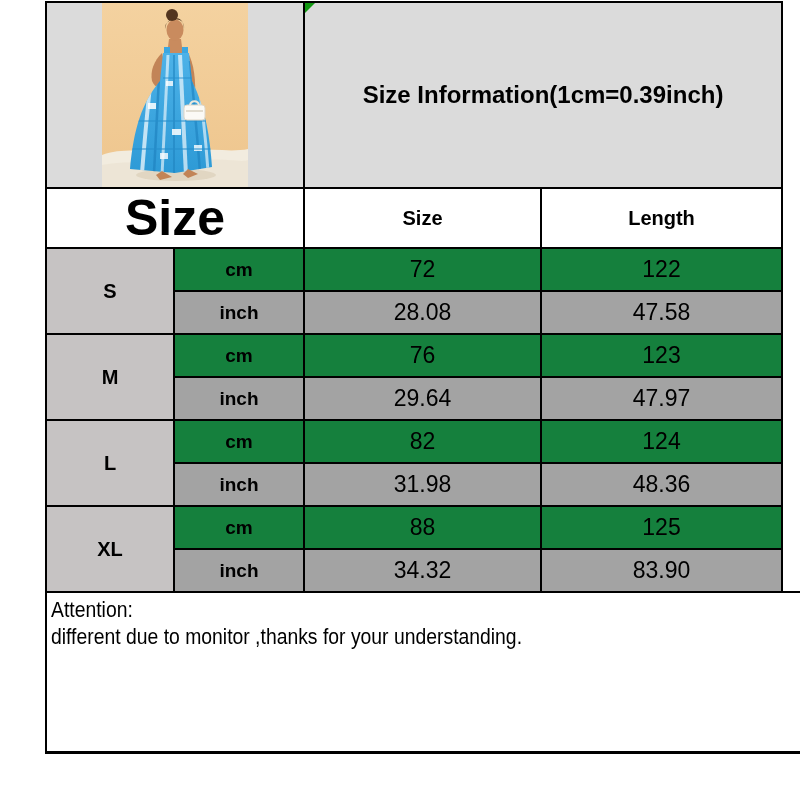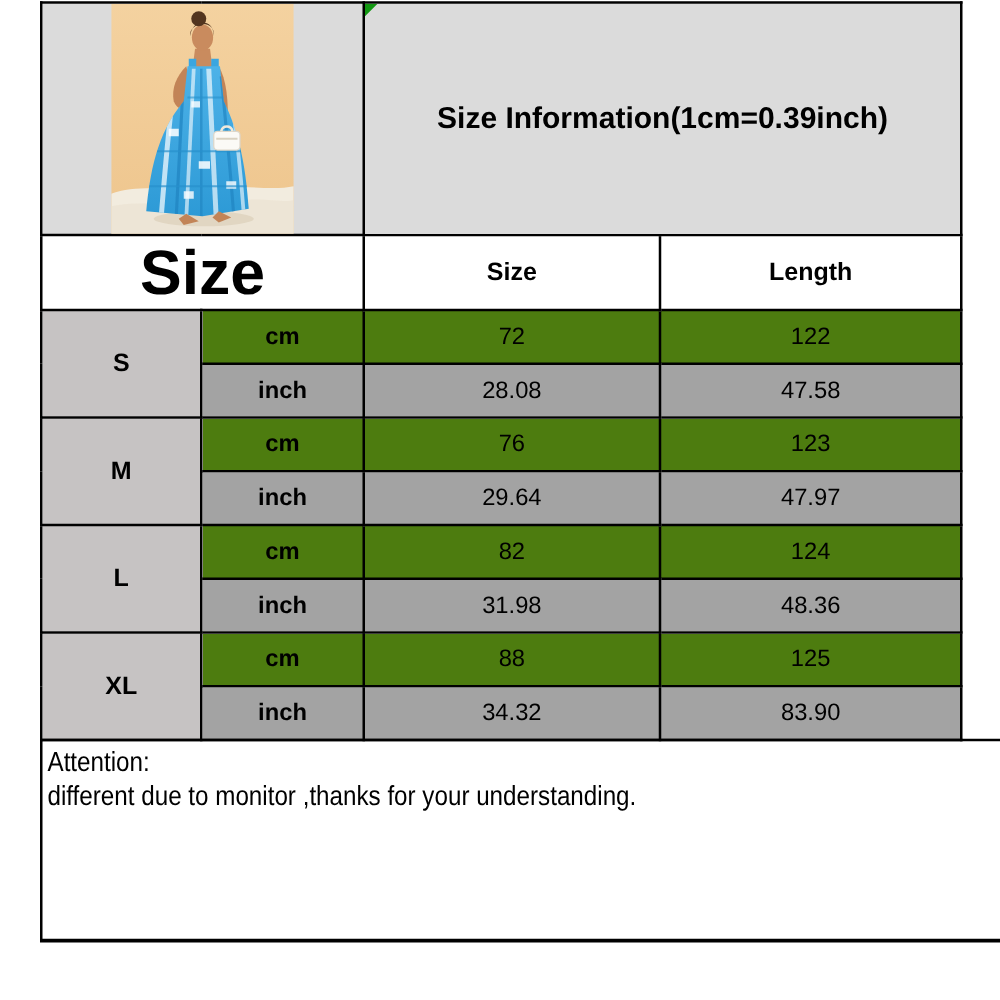--- a/index.html
+++ b/index.html
@@ -1,17 +1,17 @@
 <!DOCTYPE html>
 <html><head>
 <meta charset="utf-8">
 <style>
   * { margin:0; padding:0; box-sizing:border-box; }
   html,body { width:800px; background:#ffffff; font-family:"Liberation Sans","DejaVu Sans",sans-serif; color:#000; }
-  .page { position:relative; width:800px; height:800px; background:#fff; overflow:hidden; }
+  .page { position:relative; width:800px; height:800px; background:#fff; overflow:hidden;padding-left:13px; }
 
   .size-table {
     border-collapse:collapse; table-layout:fixed;
     width:736px; margin:1px 0 0 32px;
   }
   .size-table td { border:2px solid #000; text-align:center; vertical-align:middle; overflow:hidden; }
 
   .photo-cell { background:#dbdbdb; height:186px; }
   .photo { position:relative; width:146px; height:184px; margin:0 auto; }
   .photo svg { display:block; }
@@ -20,22 +20,22 @@
   .title-text { font-size:24px; font-weight:700; letter-spacing:0px; }
   .corner-triangle {
     position:absolute; top:0; left:0; width:0; height:0;
     border-top:10px solid #129712; border-right:10px solid transparent;
   }
   .size-head { font-size:50px; font-weight:700; }
   .col-head { font-size:20px; font-weight:700; }
 
   .size-cell { background:#c6c3c3; font-size:20px; font-weight:700; }
   .unit-cell { font-size:19px; font-weight:700; }
-  .val-cell  { font-size:19px; font-weight:400; }
-  tr.cm-row td:not(.size-cell)   { background:#4d7c0f; }
+  .val-cell  { font-size:23px; font-weight:400; }
+  tr.cm-row td:not(.size-cell)   { background:#15803d; }
   tr.inch-row td:not(.size-cell) { background:#a3a3a3; }
   tr.cm-row, tr.inch-row { height:43px; }
 
   .attention {
     width:771px; margin:-2px 0 0 32px;
     border:2px solid #000; border-bottom-width:3px;
     min-height:163px; padding:3px 0 0 4px;
   }
   .att-line {
     display:inline-block; transform:scaleX(0.88); transform-origin:0 50%;

